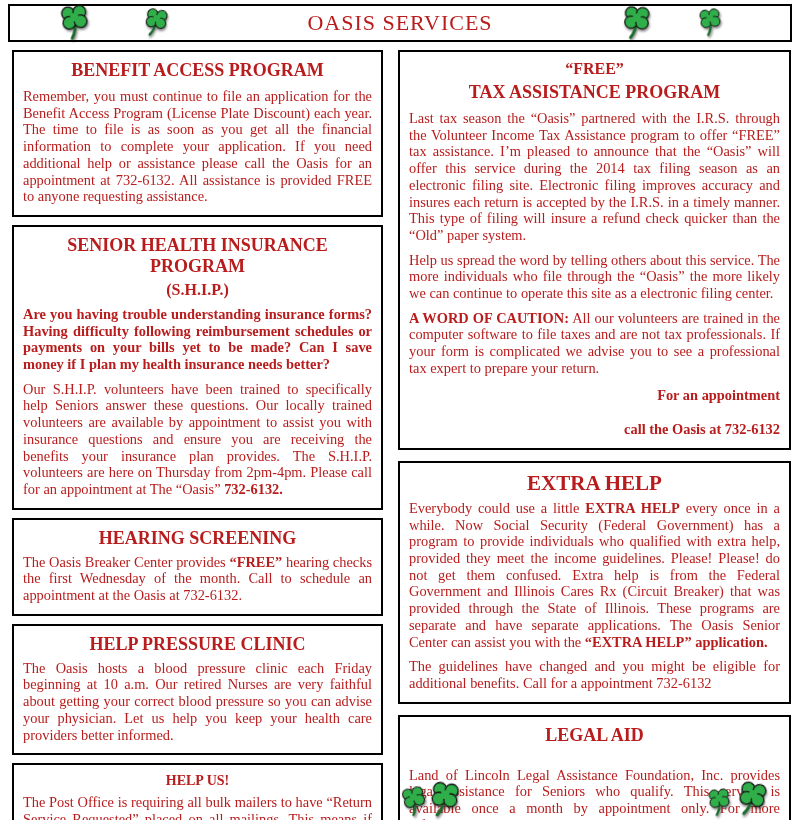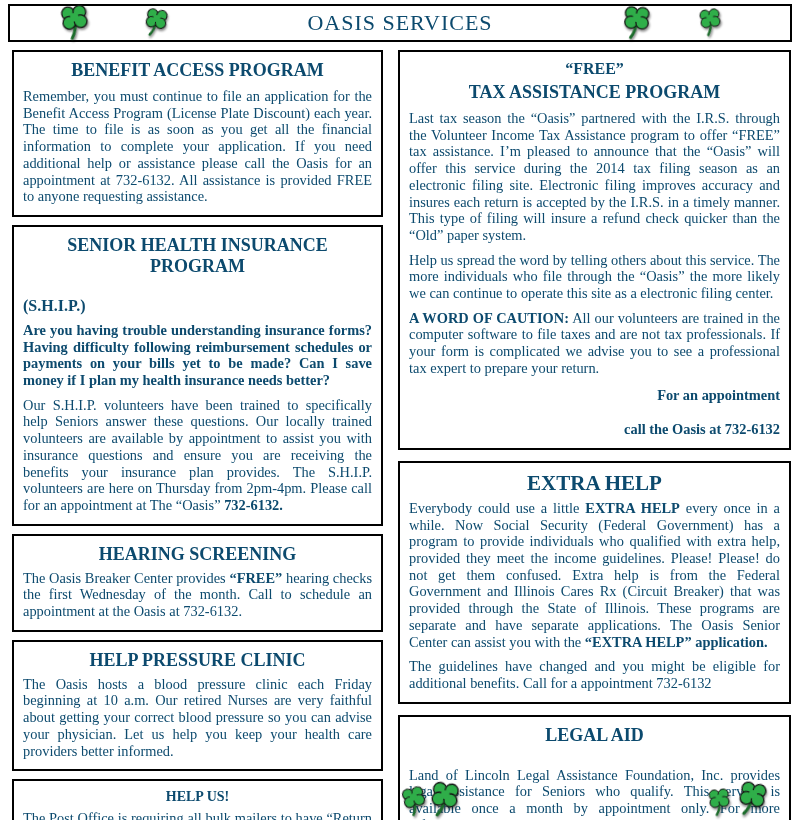--- a/index.html
+++ b/index.html
@@ -2,21 +2,21 @@
 <html><head>
 <meta charset="utf-8">
 <style>
   html, body { margin: 0; padding: 0; background: #ffffff; }
   .page {
     position: relative;
     width: 800px;
     height: 820px;
     background: #ffffff;
     font-family: "Liberation Serif", "DejaVu Serif", serif;
-    color: #0c4a6e;
+    color: #b91c1c;
     overflow: hidden;
   }
 
   
   .masthead {
     position: absolute;
     left: 8px; top: 4px;
     width: 780px; height: 34px;
     border: 2px solid #000;
     display: flex; align-items: center; justify-content: center;
@@ -45,20 +45,21 @@
   .box h2 {
     margin: 2px 0 7px 0;
     text-align: center;
     font-size: 18px;
     font-weight: bold;
   }
   .box h2.small { font-size: 14px; margin-bottom: 5px; }
   .box h2.big   { font-size: 21px; }
   .box h3.sub {
     margin: 0 0 7px 0;
+    text-align: center;
     font-size: 16px;
     font-weight: bold;
   }
   .box h2.free-line { font-size: 16px; margin-bottom: 4px; }
 
   .box p {
     margin: 0 0 8px 0;
     font-size: 14.4px;
     line-height: 1.16;
     text-align: justify;
@@ -113,21 +114,21 @@
     </svg>
 
   <div class="col col-left">
 
     <section class="box">
       <h2>BENEFIT ACCESS PROGRAM</h2>
       <p>Remember, you must continue to file an application for the Benefit Access Program (License Plate Discount) each year. The time to file is as soon as you get all the financial information to complete your application. If you need additional help or assistance please call the Oasis for an appointment at 732-6132. All assistance is provided FREE to anyone requesting assistance.</p>
     </section>
 
     <section class="box">
-      <h2 style="margin-bottom:20px">SENIOR HEALTH INSURANCE PROGRAM</h2>
+      <h2 style="margin-bottom:4px">SENIOR HEALTH INSURANCE PROGRAM</h2>
       <h3 class="sub">(S.H.I.P.)</h3>
       <p class="qbold">Are you having trouble understanding insurance forms? Having difficulty following reimbursement schedules or payments on your bills yet to be made?  Can I save money if I plan my health insurance needs better?</p>
       <p><span>Our S.H.I.P. volunteers have been trained to specifically help Seniors answer these questions.  Our locally trained volunteers are available by appointment to assist you with insurance questions and ensure you are receiving the benefits your insurance plan provides. The S.H.I.P. volunteers are here on Thursday from 2pm-4pm. Please call for an appointment at The “Oasis” </span><b class="run">732-6132.</b></p>
     </section>
 
     <section class="box">
       <h2 style="margin-bottom:5px">HEARING SCREENING</h2>
       <p><span>The Oasis Breaker Center provides </span><b class="run">“FREE”</b><span> hearing checks the first Wednesday of the month. Call to schedule an appointment at the Oasis at 732-6132.</span></p>
     </section>
 

